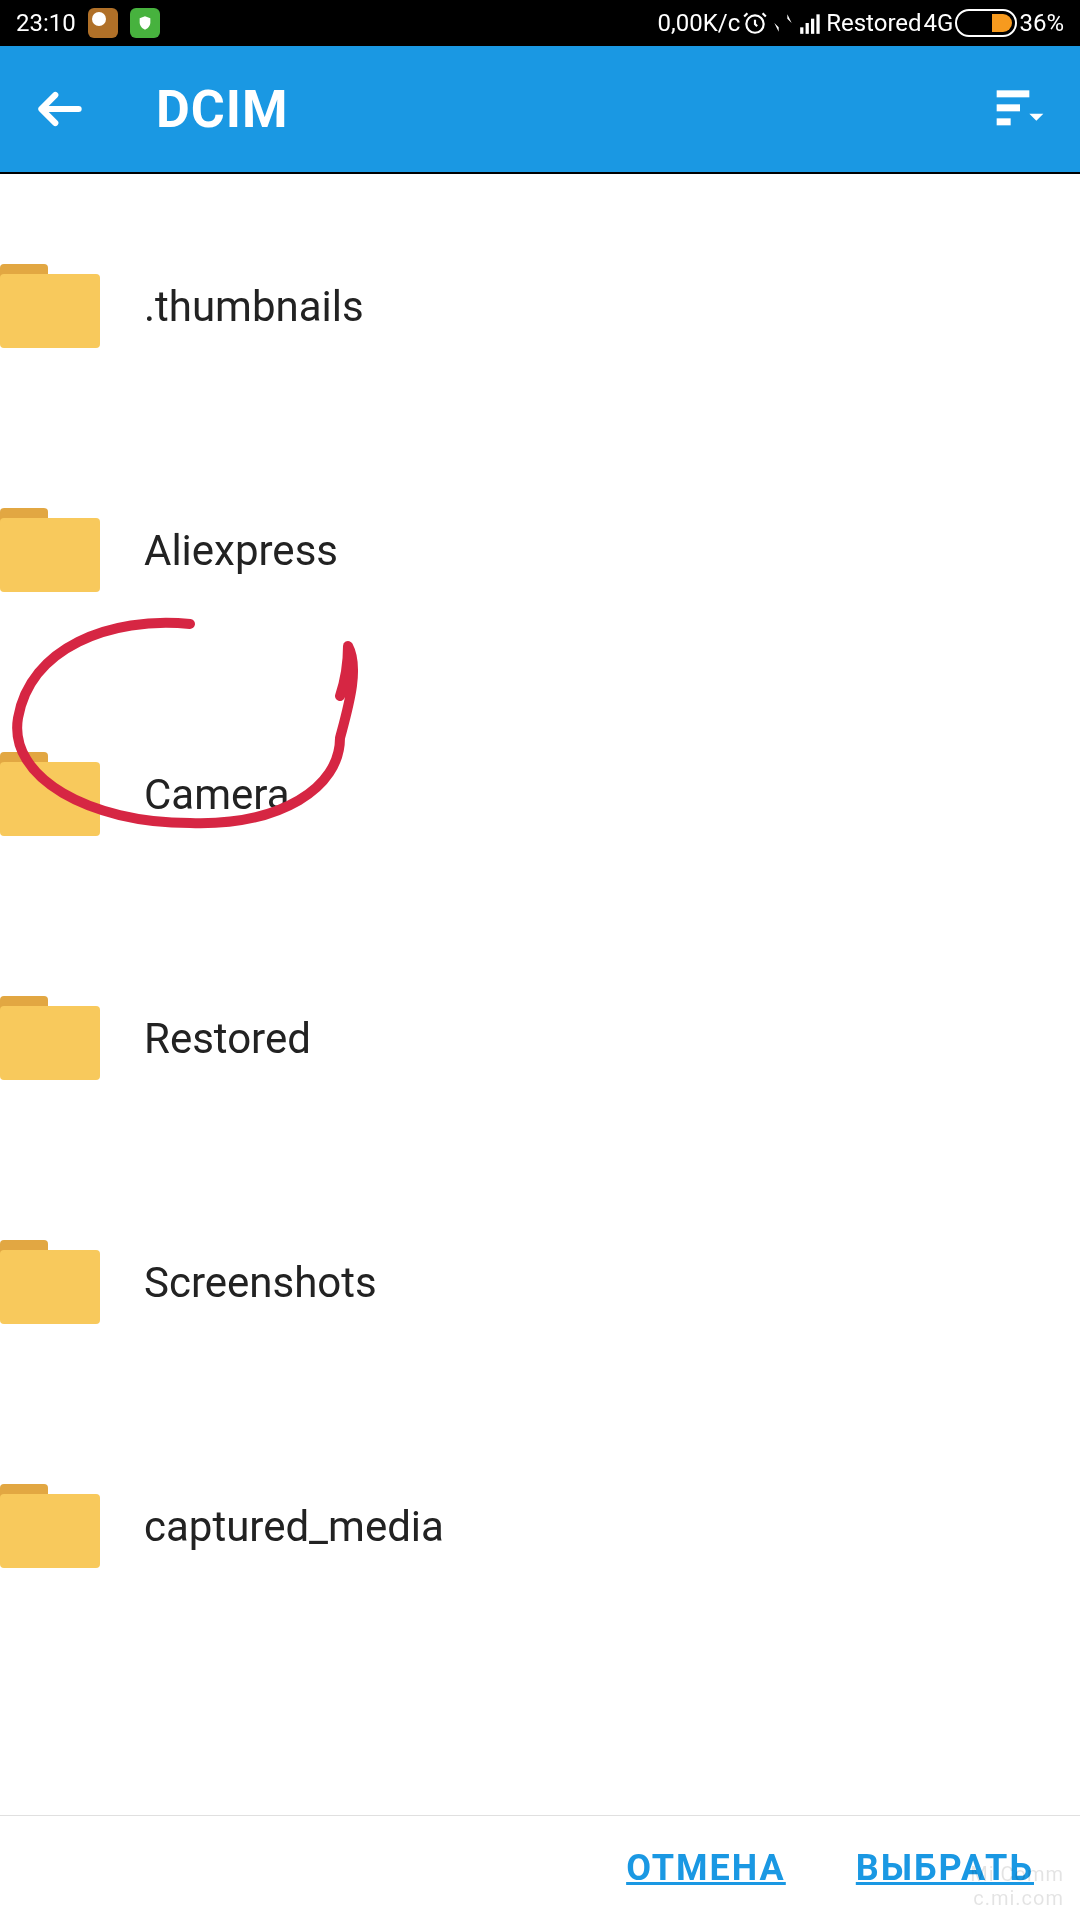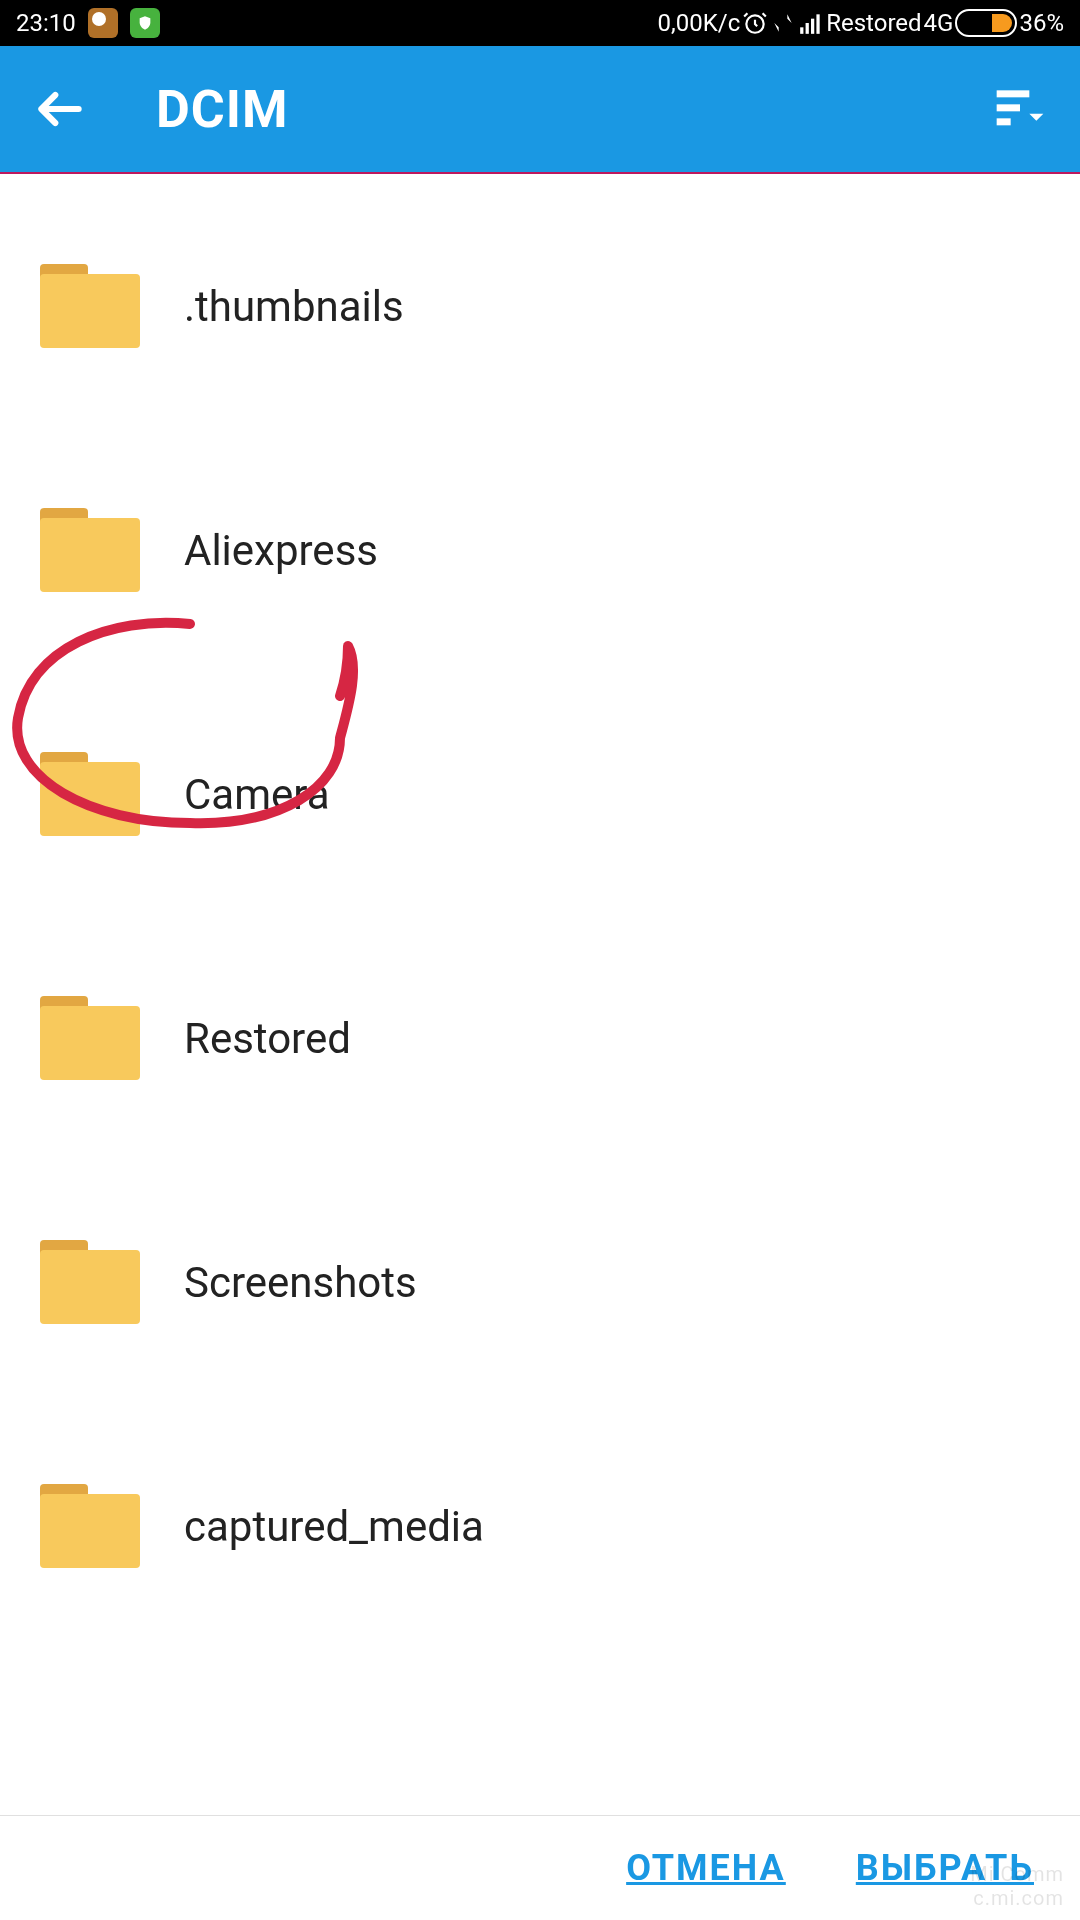--- a/index.html
+++ b/index.html
@@ -24,39 +24,38 @@
   .status-left { display: flex; align-items: center; gap: 12px; }
   .status-right { display: flex; align-items: center; gap: 2px; }
   .status-ico { display: inline-flex; align-items: center; justify-content: center; }
   .app-bar {
     height: 128px;
     background: #1a98e3;
     display: flex;
     align-items: center;
     padding: 0 28px;
     color: #fff;
-    border-bottom: 2px solid #be185d;
+    border-bottom: 2px solid #000000;
   }
   .back-btn { width: 64px; height: 64px; display:flex; align-items:center; justify-content:center; }
   .app-title {
     font-size: 52px;
     font-weight: 700;
     margin-left: 64px;
     letter-spacing: 1px;
   }
   .spacer { flex: 1; }
   .sort-btn { width: 64px; height: 64px; display:flex; align-items:center; justify-content:center; }
   .list {
     padding-top: 10px;
   }
   .item {
     height: 244px;
     display: flex;
     align-items: center;
-    padding-left: 40px;
   }
   .folder-icon {
     width: 100px;
     height: 84px;
     position: relative;
   }
   .folder-tab {
     position: absolute;
     top: 0; left: 0;
     width: 48px; height: 16px;

